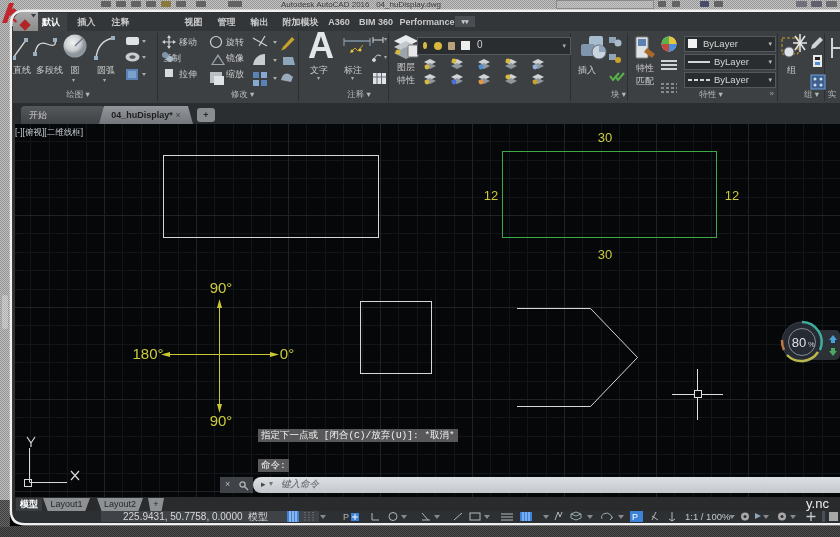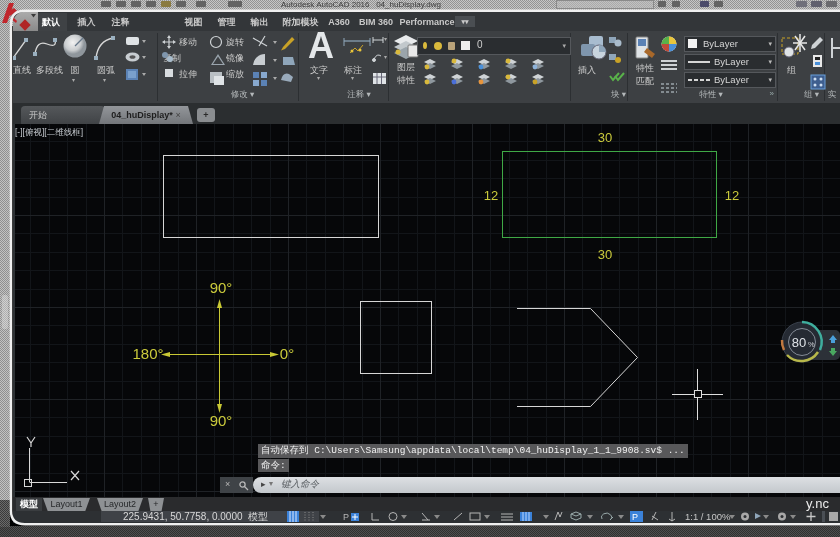--- a/index.html
+++ b/index.html
@@ -149,20 +149,21 @@
         <ellipse cx="7.5" cy="22" rx="7" ry="4.5" fill="#c8cdd1"></ellipse>
           <ellipse cx="7.5" cy="22" rx="3" ry="1.8" fill="#555"></ellipse>
         <rect x="1" y="34" width="12" height="11" fill="#5b82b5"></rect>
           <rect x="3" y="36" width="8" height="7" fill="#7aa0cc"></rect>
         <g fill="#aaa">
             <polygon points="17,5 21,5 19,8"></polygon>
             <polygon points="17,21 21,21 19,24"></polygon>
             <polygon points="17,38 21,38 19,41"></polygon>
           </g>
       </svg>
+      <div class="ptitle" style="left:0;width:130px;">绘图 ▾</div>
     </div>
 
     <div class="abs" style="left:144px;top:0;width:141px;height:72px;">
       <div class="abs cjk9" style="left:22px;top:5px;">移动</div>
       <div class="abs cjk9" style="left:69px;top:5px;">旋转</div>
       <div class="abs cjk9" style="left:6px;top:21px;text-align:right;">复制</div>
       <div class="abs cjk9" style="left:69px;top:21px;">镜像</div>
       <div class="abs cjk9" style="left:22px;top:37px;">拉伸</div>
       <div class="abs cjk9" style="left:69px;top:37px;">缩放</div>
       <svg class="abs" style="left:4px;top:4px;" width="135" height="62" viewBox="0 0 135 62">
@@ -454,21 +455,21 @@
       <path d="M44 38 A20 20 0 0 1 13 41" fill="none" stroke="#b8b84a" stroke-width="2.5"></path>
       <path d="M10 36 A20 20 0 0 1 8 26" fill="none" stroke="#c07840" stroke-width="2.5"></path>
       <text x="25" y="32.5" fill="#dfe3e8" font-size="13" text-anchor="middle" font-family="Liberation Sans,sans-serif">80</text>
       <text x="34" y="33" fill="#cfd3d8" font-size="7.5" font-family="Liberation Sans,sans-serif">%</text>
     </svg>
     <svg class="abs" style="left:814px;top:210px;" width="13" height="23" viewBox="0 0 13 23">
       <path d="M6 1 L10 6 L8 6 L8 9 L4 9 L4 6 L2 6 Z" fill="#4a9fd9"></path>
       <path d="M6 22 L2 17 L4 17 L4 14 L8 14 L8 17 L10 17 Z" fill="#4aa860"></path>
     </svg>
 
-    <div class="cmdline" style="left:245px;top:320px;height:14px;line-height:14px;">自动保存到 C:\Users\Samsung\appdata\local\temp\04_huDisplay_1_1_9908.sv$ ...</div>
+    <div class="cmdline" style="left:245px;top:305px;height:13px;line-height:13px;">指定下一点或  [闭合(C)/放弃(U)]: *取消*</div>
     <div class="cmdline" style="left:245px;top:335px;height:13px;line-height:13px;">命令:</div>
 
     <div class="abs" style="left:207px;top:353px;width:33px;height:16px;background:#3f4347;">
       <span class="abs" style="left:5px;top:2px;color:#b8b8b8;font-size:9px;">×</span>
       <svg class="abs" style="left:18px;top:3px;" width="11" height="11" viewBox="0 0 11 11">
         <circle cx="4.5" cy="4.5" r="2.6" fill="none" stroke="#b8b8b8" stroke-width="1.3"></circle>
         <line x1="6.5" y1="6.5" x2="10" y2="10" stroke="#b8b8b8" stroke-width="1.3"></line>
       </svg>
     </div>
     <div class="abs" style="left:240px;top:353px;width:587px;height:16px;background:linear-gradient(#dde0e3,#c3c8cc);border-radius:8px 0 0 8px;">

